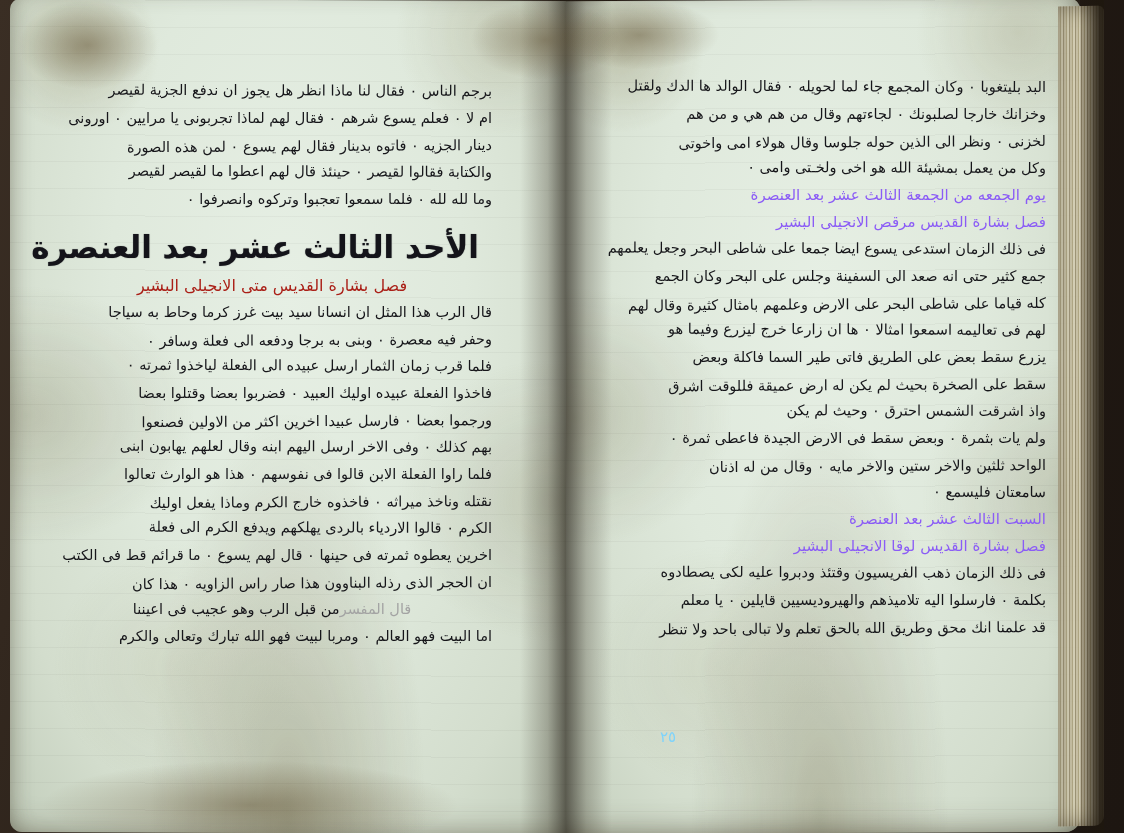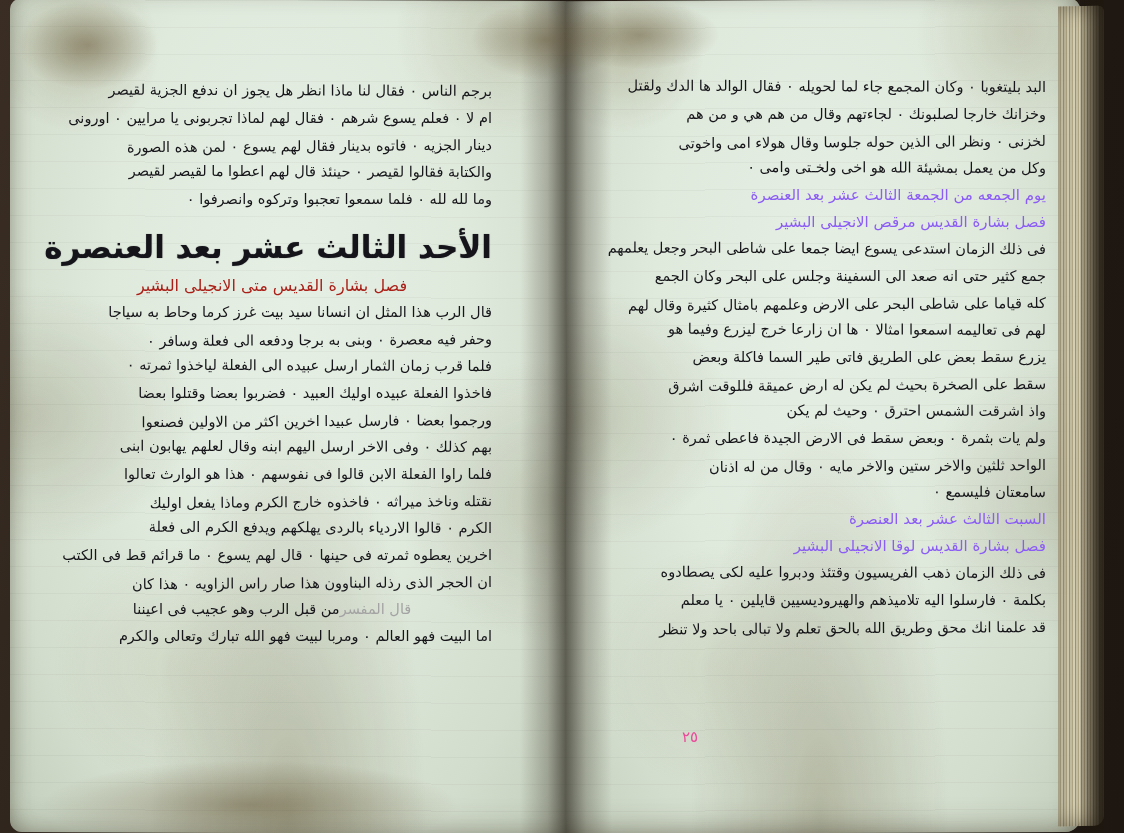--- a/index.html
+++ b/index.html
@@ -150,21 +150,21 @@
   .line:nth-child(3n+1) { transform: rotate(0.2deg); }
   .line:nth-child(5n)   { letter-spacing: 0.3px; }
 
   .heading-major {
     font-size: 31px;
     line-height: 48px;
     color: #14141a;
     text-align: center;
     white-space: nowrap;
     font-weight: 700;
-    margin: 10px 0 2px 0;
+    margin: 10px 13px 2px 0;
     text-shadow: 0 0 1px rgba(20,20,25,0.55);
   }
   .heading-sub {
     font-size: 16px;
     line-height: 26px;
     color: #aa1f17;
     text-align: center;
     white-space: nowrap;
     margin-bottom: 0;
   }
@@ -182,22 +182,23 @@
     font-size: 14.5px;
     line-height: 27px;
   }
   .colophon-row .rub { color: #a3a3a3; }
 
   .folio {
     position: absolute;
     left: 638px;
     top: 728px;
     width: 60px;
+    text-align: center;
     font-size: 15px;
-    color: #ec4899;
+    color: #7dd3fc;
     direction: rtl;
   }
 
   
   .bleed {
     position: absolute;
     inset: 0;
     pointer-events: none;
     opacity: 0.045;
     background:

